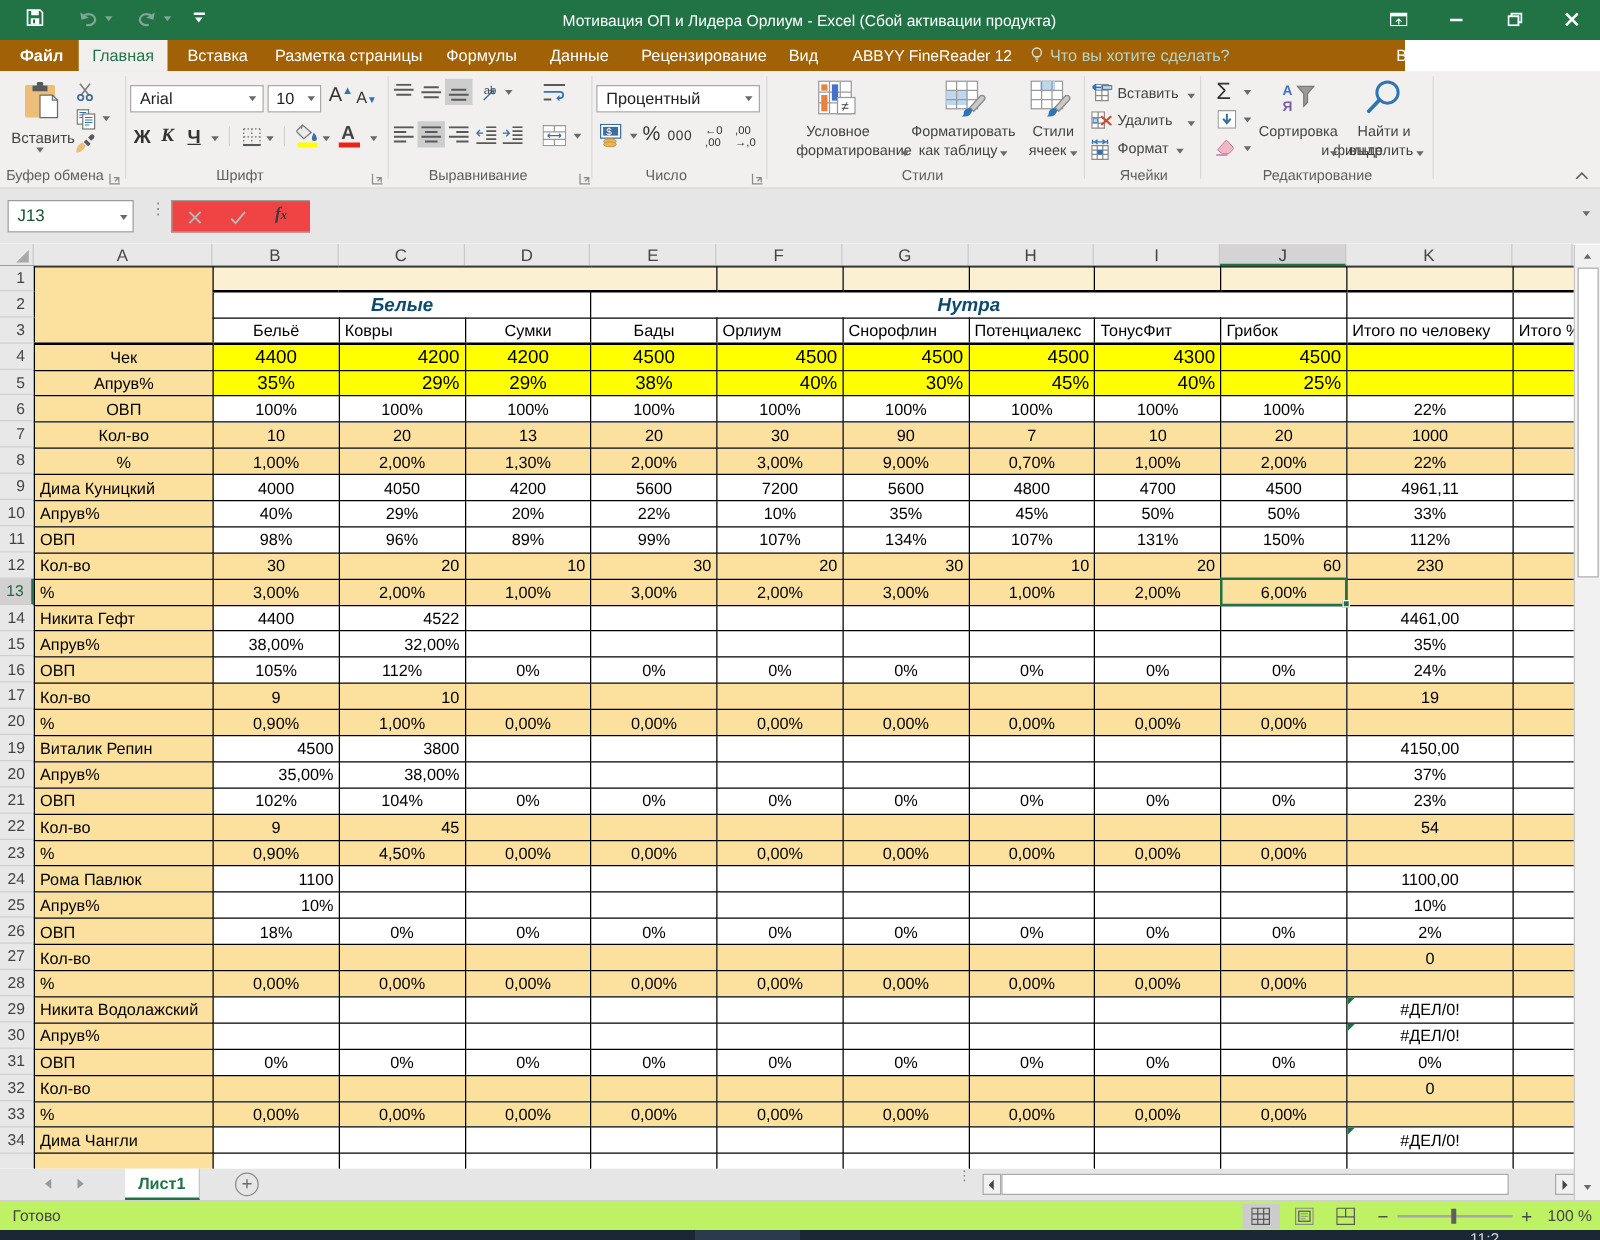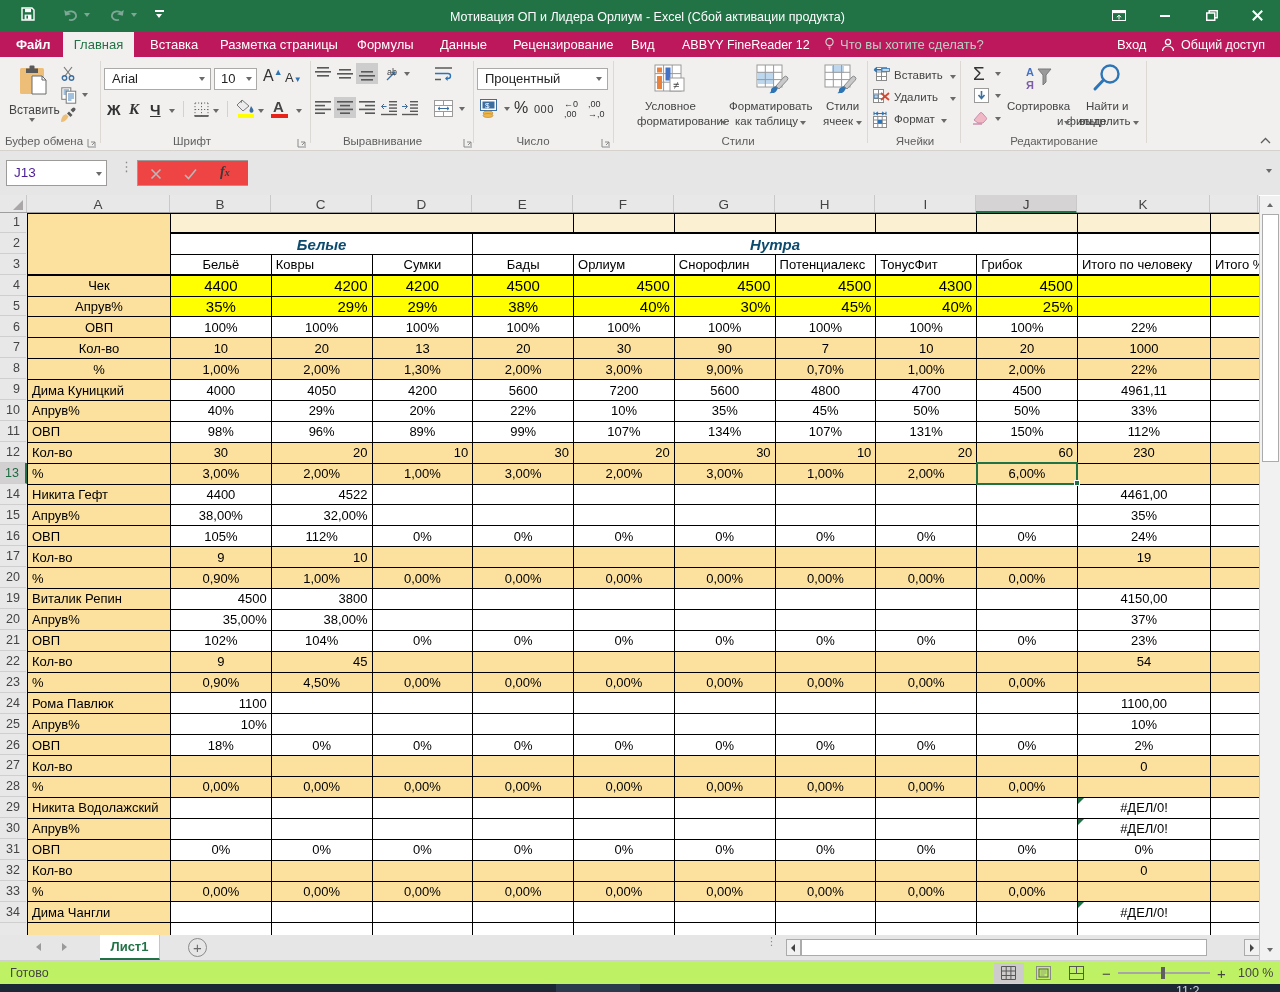--- a/index.html
+++ b/index.html
@@ -6,36 +6,36 @@
 html,body { width:1280px; height:992px; overflow:hidden; }
 body { font-family:"Liberation Sans", sans-serif; position:relative; background:#fff; }
 .abs { position:absolute; }
 svg { display:block; }
 
 
 #titlebar { position:absolute; left:0; top:0; width:1280px; height:32px; background:#217346; }
 #title { position:absolute; left:450px; top:10px; color:#fff; font-size:12.5px; white-space:nowrap; }
 
 
-#menubar { position:absolute; left:0; top:32px; width:1280px; height:25px; background:#be185d; }
+#menubar { position:absolute; left:0; top:32px; width:1124px; height:25px; background:#a16207; }
 .mtab { position:absolute; top:0; height:25px; line-height:26px; color:#fff; font-size:13px; white-space:nowrap; }
 #tab-active { position:absolute; left:63px; top:0; width:71px; height:25px; background:#f1f0ef; color:#217346; text-align:center; line-height:26px; font-size:13px; }
 
 
 #ribbon { position:absolute; left:0; top:57px; width:1280px; height:94px; background:#f1f0ef; border-bottom:1px solid #d5d2ce; }
 .rsep { position:absolute; top:4px; height:82px; width:1px; background:#dcd9d5; }
 .rlabel { position:absolute; top:78px; height:14px; font-size:11.5px; color:#5e5e5e; text-align:center; white-space:nowrap; }
 .rtext { position:absolute; font-size:11.5px; color:#444; white-space:nowrap; }
 .combo { position:absolute; background:#fff; border:1px solid #abaaa8; font-size:13px; color:#222; }
 .dar { position:absolute; width:0; height:0; border-left:3px solid transparent; border-right:3px solid transparent; border-top:4px solid #6a6a6a; }
 .selbox { position:absolute; background:#cdcdcd; }
 
 
 #fbar { position:absolute; left:0; top:151px; width:1280px; height:44px; background:#e6e6e6; }
-#namebox { position:absolute; left:6px; top:9px; width:101px; height:26px; background:#fff; border:1px solid #9d9b99; font-size:13.5px; color:#4c1d95; line-height:24px; padding-left:7px; }
+#namebox { position:absolute; left:6px; top:9px; width:101px; height:26px; background:#fff; border:1px solid #9d9b99; font-size:13.5px; color:#14532d; line-height:24px; padding-left:7px; }
 #btnbox { position:absolute; left:137px; top:9px; width:111px; height:26px; background:#ef4444; border:1px solid #9d9b99; border-right:none; }
 #fxbox { position:absolute; left:248px; top:9px; width:1026px; height:26px; background:#fff; border:1px solid #9d9b99; border-left:1px solid #d0d0d0; font-size:13px; color:#222; line-height:24px; padding-left:13px; }
 
 
 #sheet { position:absolute; left:0; top:195px; width:1280px; height:740px; background:#fff; overflow:hidden; }
 #colheads { position:absolute; left:0; top:0; width:1258.5px; height:18px; background:#e9e8e8; border-bottom:1px solid #9e9e9e; }
 .ch { position:absolute; top:0; height:17px; text-align:center; font-size:13.5px; color:#444; line-height:19px; border-right:1px solid #c9c9c9; }
 .ch.sel { background:#d5d3d3; color:#3b3b3b; border-bottom:2px solid #1e7145; height:18px; }
 #corner { position:absolute; left:0; top:0; width:27px; height:17px; border-right:1px solid #c9c9c9; }
 #corner:after { content:""; position:absolute; right:3px; bottom:2px; border-left:10px solid transparent; border-bottom:10px solid #a9a7a7; }

